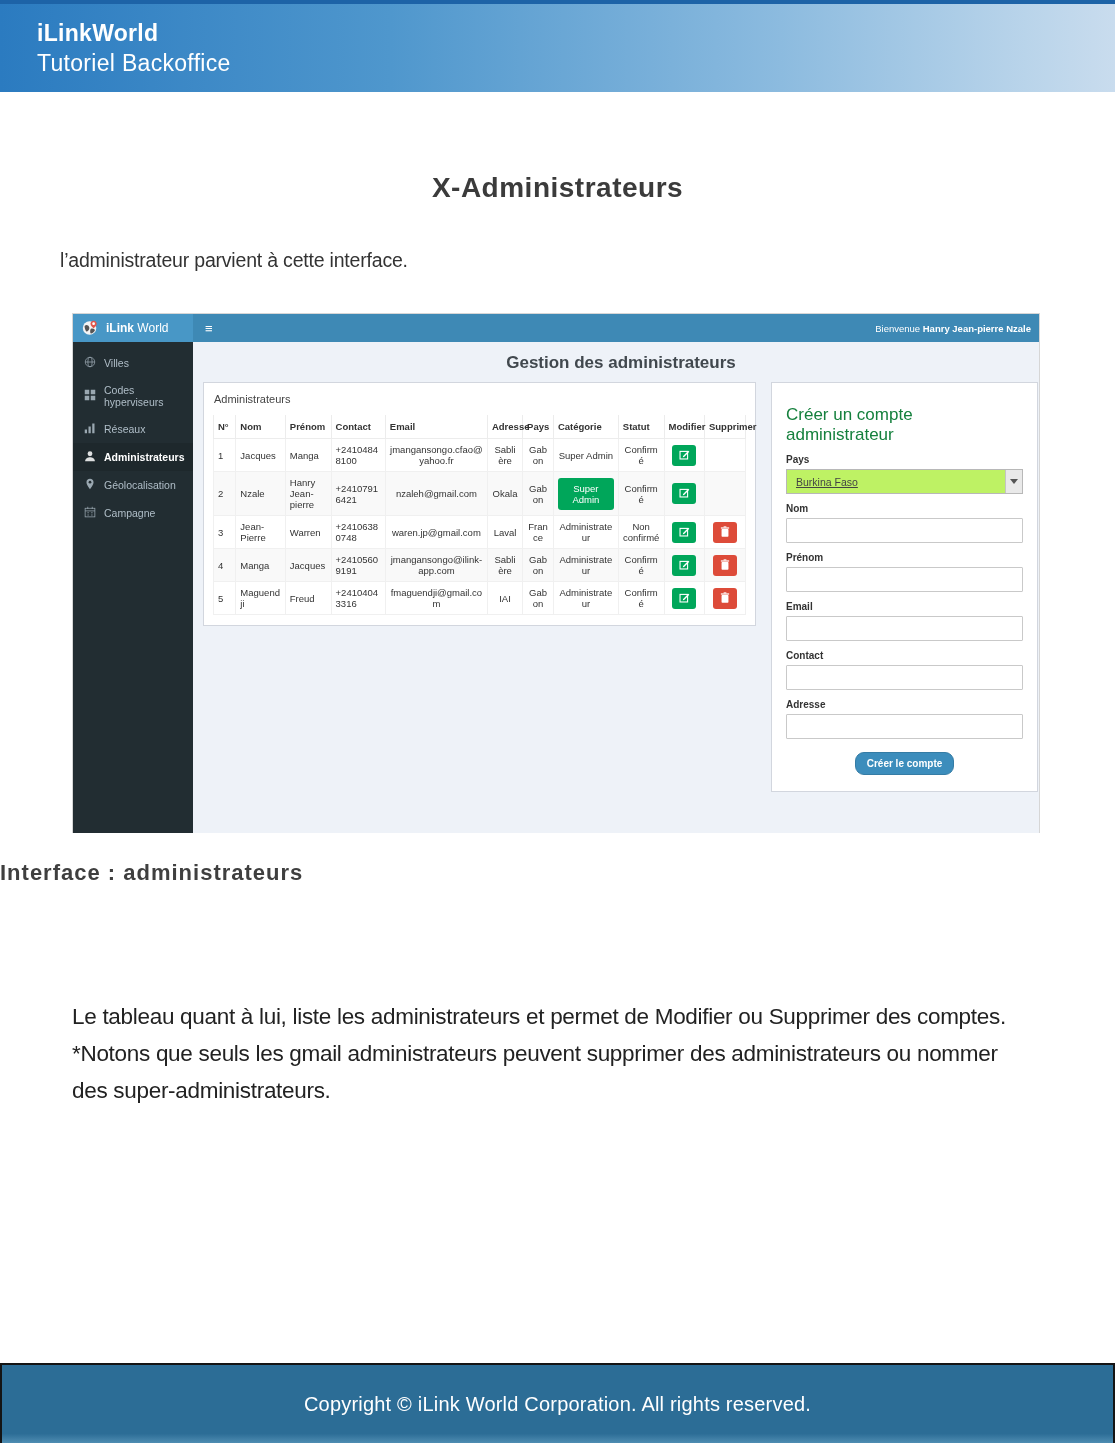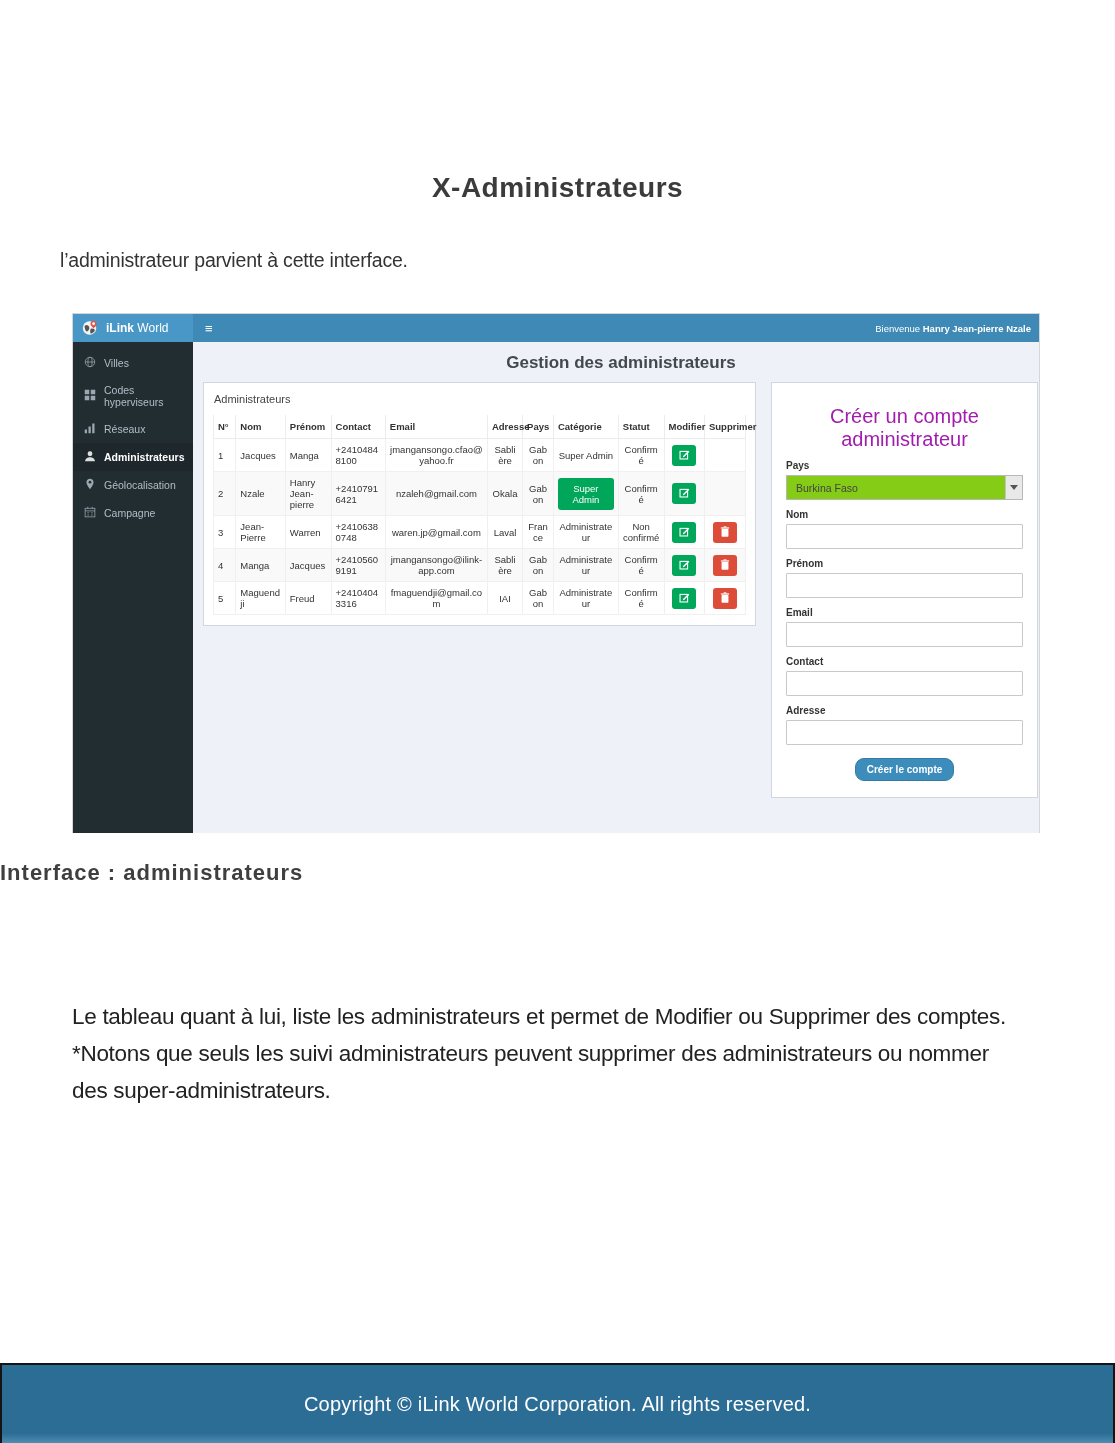--- a/index.html
+++ b/index.html
@@ -51,27 +51,27 @@
   tr:nth-child(even) td { background:#f9f9f9; }
   .c-center { text-align:center; }
   .mini-btn { display:inline-flex; align-items:center; justify-content:center;
     width:24px; height:21px; border:none; border-radius:3px; cursor:pointer; }
   .btn-green { background:#00a65a; }
   .btn-red { background:#dd4b39; }
   .badge-green { display:inline-block; background:#00a65a; color:#fff; padding:5px 8px;
     border-radius:3px; font-size:9.5px; cursor:pointer; }
 
   .form-panel { width:267px; padding:12px 14px 16px; }
-  .form-title { text-align:center; font-size:20px; color:#a21caf; margin:10px 0 6px; }
+  .form-title { text-align:left; font-size:17px; color:#15803d; margin:10px 0 6px; }
   .f-label { font-size:10px; font-weight:700; color:#333; margin:9px 0 4px; }
   .f-input { width:100%; height:25px; border:1px solid #c9c9c9; border-radius:1px;
     font-size:10.5px; padding:0 7px; color:#333; background:#fff; }
   .f-select { position:relative; width:100%; height:25px; border:1px solid #b8b8b8;
-    background:#84cc16; display:flex; align-items:center; padding-left:9px;
-    font-size:10.5px; color:#444; cursor:pointer; }
+    background:#bef264; display:flex; align-items:center; padding-left:9px;
+    font-size:10.5px; color:#444; cursor:pointer;text-decoration:underline; }
   .f-select .chev { position:absolute; right:0; top:0; width:17px; height:100%;
     background:#e9e9e9; border-left:1px solid #c4c4c4; display:flex;
     align-items:center; justify-content:center; color:#666; }
   .submit-row { text-align:center; margin-top:13px; }
   .submit-btn { background:#3c8dbc; color:#fff; border:1px solid #357ca5; border-radius:9px;
     font-size:10px; padding:5px 11px; cursor:pointer; font-weight:700; }
 
   
   .caption { position:absolute; top:860px; left:0; width:100%; 
     font-size:22px; font-weight:700; color:#3f3f3f; letter-spacing:1px; }
@@ -84,20 +84,24 @@
     background:linear-gradient(180deg,#2c6d96 0%,#2c6d96 88%,#4f8db2 100%);
     border:2px solid #141414; border-bottom:none; display:flex; align-items:center;
     justify-content:center; }
   .footer span { color:#fff; font-size:20px; letter-spacing:.2px; }
 </style>
 </head>
 <body>
 
 <div class="page">
 
+  <div class="banner">
+    <div class="l1">iLinkWorld</div>
+    <div class="l2">Tutoriel Backoffice</div>
+  </div>
 
   <div class="doc-title">X-Administrateurs</div>
 
   <div class="intro">
     <div>l’administrateur parvient à cette interface.</div>
   </div>
 
   <div class="shot">
     <div class="topbar">
       <div class="logo">
@@ -334,20 +338,20 @@
           </div>
         </div>
       </div>
     </div>
   </div>
 
   <div class="caption">Interface : administrateurs</div>
 
   <div class="bodytext">
     <div>Le tableau quant à lui, liste les administrateurs et permet de Modifier ou Supprimer des comptes.</div>
-    <div>*Notons que seuls les suivi administrateurs peuvent supprimer des administrateurs ou nommer</div>
+    <div>*Notons que seuls les gmail administrateurs peuvent supprimer des administrateurs ou nommer</div>
     <div>des super-administrateurs.</div>
   </div>
 
   <div class="footer">
     <span>Copyright © iLink World Corporation. All rights reserved.</span>
   </div>
 </div>
 
 </body></html>

